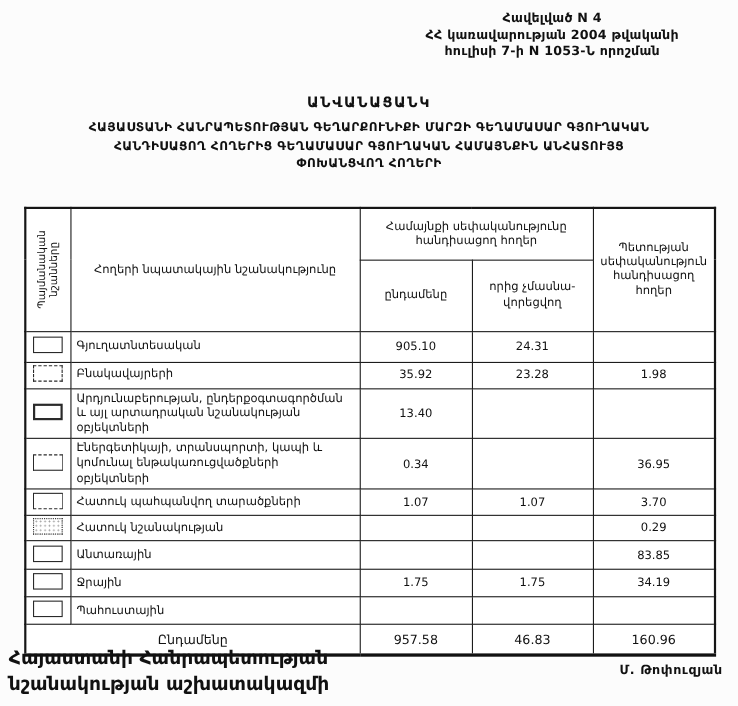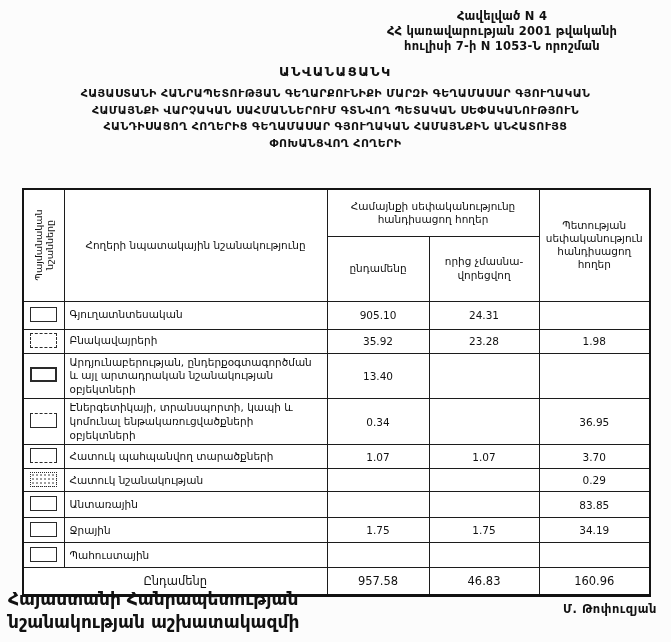--- a/index.html
+++ b/index.html
@@ -15,21 +15,21 @@
 
   
   .annotation {
     position:absolute; top:9px; left:338px; width:328px;
     text-align:center; font-weight:bold; font-size:11.5px;
     line-height:1.32; letter-spacing:0.2px;
   }
 
   
   .title-block {
-    position:absolute; top:64px; left:10px; width:651px;
+    position:absolute; top:86px; left:10px; width:651px;
     text-align:center; font-weight:bold;
   }
   .title-main { font-size:13px; letter-spacing:1.5px; margin-bottom:7px; }
   .title-line { font-size:11px; letter-spacing:0.4px; line-height:1.5; }
 
   
   table.land {
     position:absolute; left:22px; top:188px;
     width:627px; border-collapse:collapse; table-layout:fixed;
     background:#fff;
@@ -84,28 +84,27 @@
     font-weight:bold; font-size:11.5px; letter-spacing:0.5px;
   }
 </style>
 </head>
 <body>
 
 <div class="page">
 
   <div class="annotation">
     <div>Հավելված N 4</div>
-    <div>ՀՀ կառավարության 2001 թվականի</div>
+    <div>ՀՀ կառավարության 2004 թվականի</div>
     <div>հուլիսի 7-ի  N 1053-Ն որոշման</div>
   </div>
 
   <div class="title-block">
     <div class="title-main">ԱՆՎԱՆԱՑԱՆԿ</div>
     <div class="title-line">ՀԱՅԱՍՏԱՆԻ ՀԱՆՐԱՊԵՏՈՒԹՅԱՆ ԳԵՂԱՐՔՈՒՆԻՔԻ ՄԱՐԶԻ ԳԵՂԱՄԱՍԱՐ ԳՅՈՒՂԱԿԱՆ</div>
-    <div class="title-line">ՀԱՄԱՅՆՔԻ ՎԱՐՉԱԿԱՆ ՍԱՀՄԱՆՆԵՐՈՒՄ ԳՏՆՎՈՂ ՊԵՏԱԿԱՆ ՍԵՓԱԿԱՆՈՒԹՅՈՒՆ</div>
     <div class="title-line">ՀԱՆԴԻՍԱՑՈՂ ՀՈՂԵՐԻՑ ԳԵՂԱՄԱՍԱՐ ԳՅՈՒՂԱԿԱՆ ՀԱՄԱՅՆՔԻՆ ԱՆՀԱՏՈՒՅՑ</div>
     <div class="title-line">ՓՈԽԱՆՑՎՈՂ ՀՈՂԵՐԻ</div>
   </div>
 
   <table class="land">
     <colgroup>
       <col style="width:41px">
         <col style="width:263px">
         <col style="width:102px">
         <col style="width:110px">

